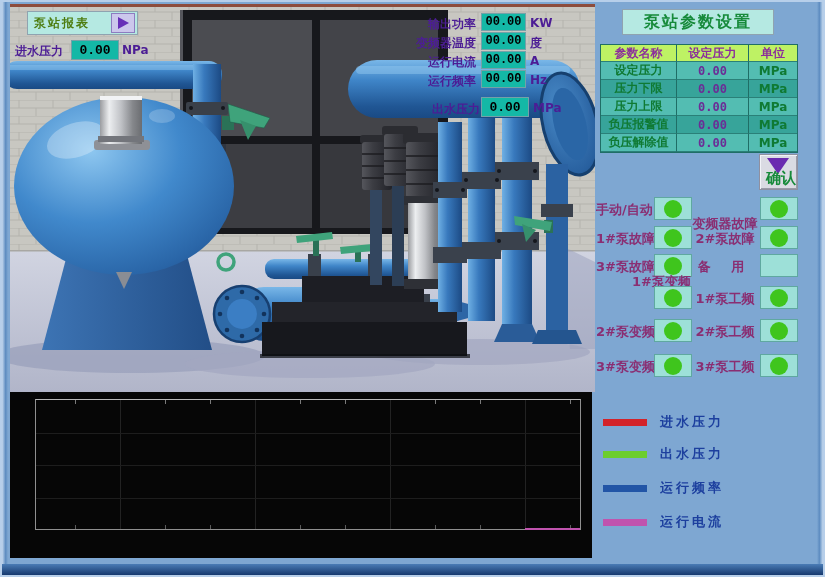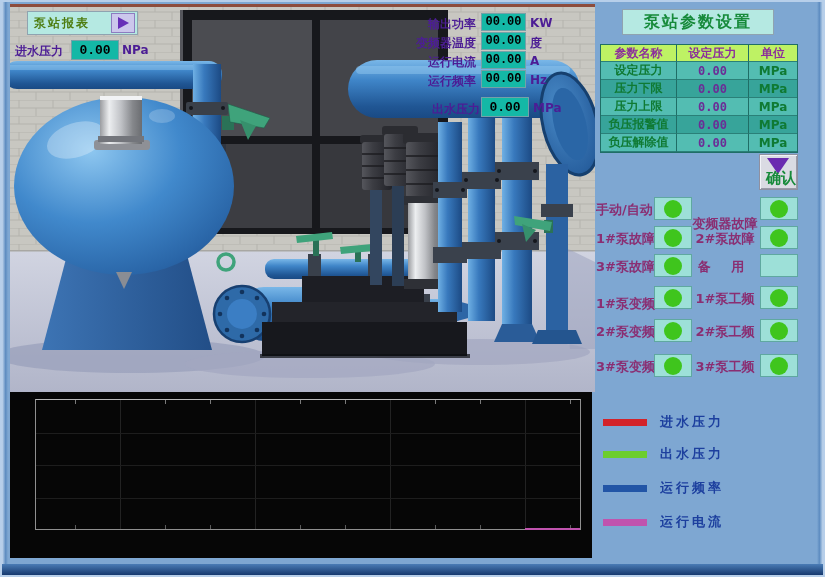--- a/index.html
+++ b/index.html
@@ -375,21 +375,21 @@
 
   <div class="ind-label l" style="top:256px;">3#泵故障</div>
   <div class="lampbox" style="left:652px;top:252px;">
       <span class="lamp" style="background: rgb(63, 197, 29);"></span>
     </div>
   <div class="ind-label r" style="top:256px;letter-spacing:8px;">备  用</div>
   <div class="lampbox" style="left:758px;top:252px;">
       <span class="lamp" style="background: rgb(63, 197, 29); visibility: hidden;"></span>
     </div>
 
-  <div class="ind-label l" style="top:293px;">1#泵变频</div>
+  <div class="ind-label l" style="top:271px;margin-left:36px;">1#泵变频</div>
   <div class="lampbox" style="left:652px;top:284px;">
       <span class="lamp" style="background: rgb(63, 197, 29);"></span>
     </div>
   <div class="ind-label r" style="top:288px;">1#泵工频</div>
   <div class="lampbox" style="left:758px;top:284px;">
       <span class="lamp" style="background: rgb(63, 197, 29);"></span>
     </div>
 
   <div class="ind-label l" style="top:321px;">2#泵变频</div>
   <div class="lampbox" style="left:652px;top:317px;">

